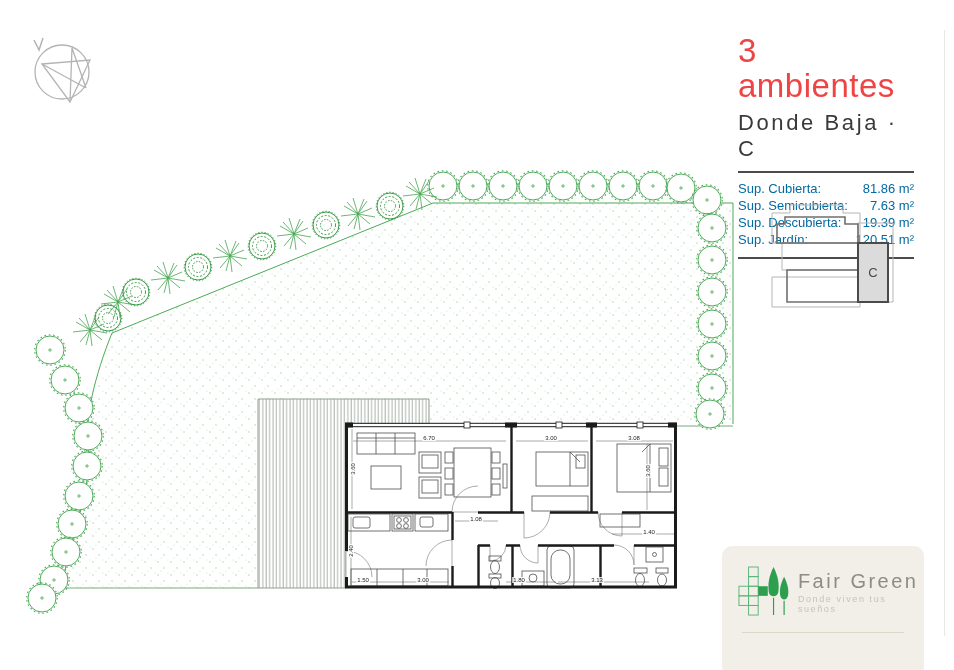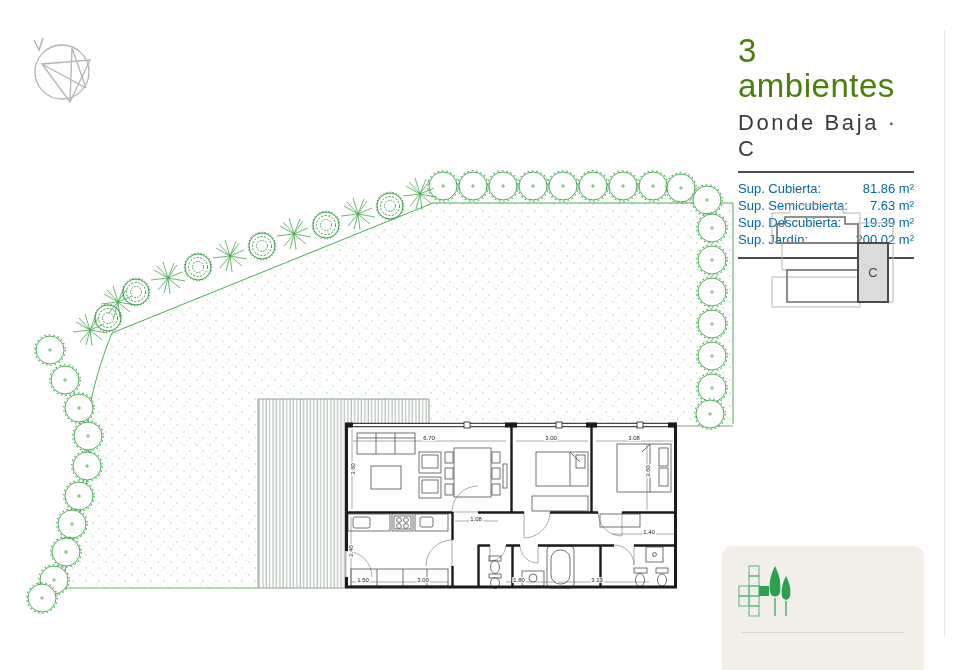--- a/index.html
+++ b/index.html
@@ -4,21 +4,21 @@
 <style>
   html,body{margin:0;padding:0;}
   body{width:954px;height:670px;background:#fff;position:relative;overflow:hidden;
        font-family:"Liberation Sans",sans-serif;}
   .sheet{position:absolute;inset:0;}
   svg{display:block;}
   #site-svg{position:absolute;left:0;top:0;}
   #compass-svg{position:absolute;left:18px;top:22px;}
   
   #title-block{position:absolute;left:738px;top:34px;width:176px;}
-  .plan-title{margin:0;font-size:33px;font-weight:400;color:#4d7c0f;letter-spacing:.5px;line-height:1.05;}
+  .plan-title{margin:0;font-size:33px;font-weight:400;color:#ef4444;letter-spacing:.5px;line-height:1.05;}
   .plan-subtitle{margin:7px 0 0;font-size:22px;font-weight:400;color:#3a3a3a;letter-spacing:2.6px;}
   .rule{border:none;border-top:2px solid #4b4b4b;margin:9px 0 7px;}
   .area-row{display:flex;justify-content:space-between;font-size:13px;color:#0369a1;line-height:17px;}
   .area-value{text-align:right;}
   #key-plan-svg{position:absolute;left:765px;top:200px;}
   
   #dim-layer{position:absolute;inset:0;pointer-events:none;}
   .dim{position:absolute;font-size:6px;color:#1e1e1e;transform:translate(-50%,-50%);
        white-space:nowrap;background:rgba(255,255,255,.85);padding:0 1px;line-height:1;}
   .dim.rot{transform:translate(-50%,-50%) rotate(-90deg);}
@@ -266,21 +266,21 @@
         <div class="area-row">
           <span class="area-label">Sup. Semicubierta:</span>
           <span class="area-value">7.63 m²</span>
         </div>
         <div class="area-row">
           <span class="area-label">Sup. Descubierta:</span>
           <span class="area-value">19.39 m²</span>
         </div>
         <div class="area-row">
           <span class="area-label">Sup. Jardín:</span>
-          <span class="area-value">200.02 m²</span>
+          <span class="area-value">120.51 m²</span>
         </div>
       </div>
     <hr class="rule">
   </div>
 
   <svg id="key-plan-svg" width="140" height="115" viewBox="0 0 140 115">
     <g fill="none" stroke="#b5b5b5" stroke-width="1">
       <path d="M25,5 H78 V13 H95 V43 H7 V13 H25 Z"></path>
       <path d="M17,43 H95 V70 H17 Z"></path>
       <path d="M7,77 H95 V107 H7 Z"></path>
@@ -321,18 +321,22 @@
           <rect x="11" y="32" width="10" height="10"></rect>
           <rect x="11" y="42" width="10" height="10"></rect>
         </g>
         <rect x="21" y="22" width="10" height="10" fill="#2e9e4f"></rect>
         <g fill="#2e9e4f">
           <path d="M37,2 C32,12 31,20 32,28 C33,34 41,34 42,28 C43,20 42,12 37,2 Z"></path>
           <path d="M48,12 C44,20 43,26 44,32 C45,37 51,37 52,32 C53,26 52,20 48,12 Z"></path>
         </g>
         <path d="M37,34 V52 M48,37 V52" stroke="#2e9e4f" stroke-width="1.2"></path>
       </svg>
+      <div class="brand-text">
+        <div class="brand-name">Fair Green</div>
+        <div class="brand-tagline">Donde viven tus sueños</div>
+      </div>
     </div>
     <hr class="brand-divider">
   </div>
 
   <div id="sheet-edge"></div>
 </div>
 
 </body></html>

